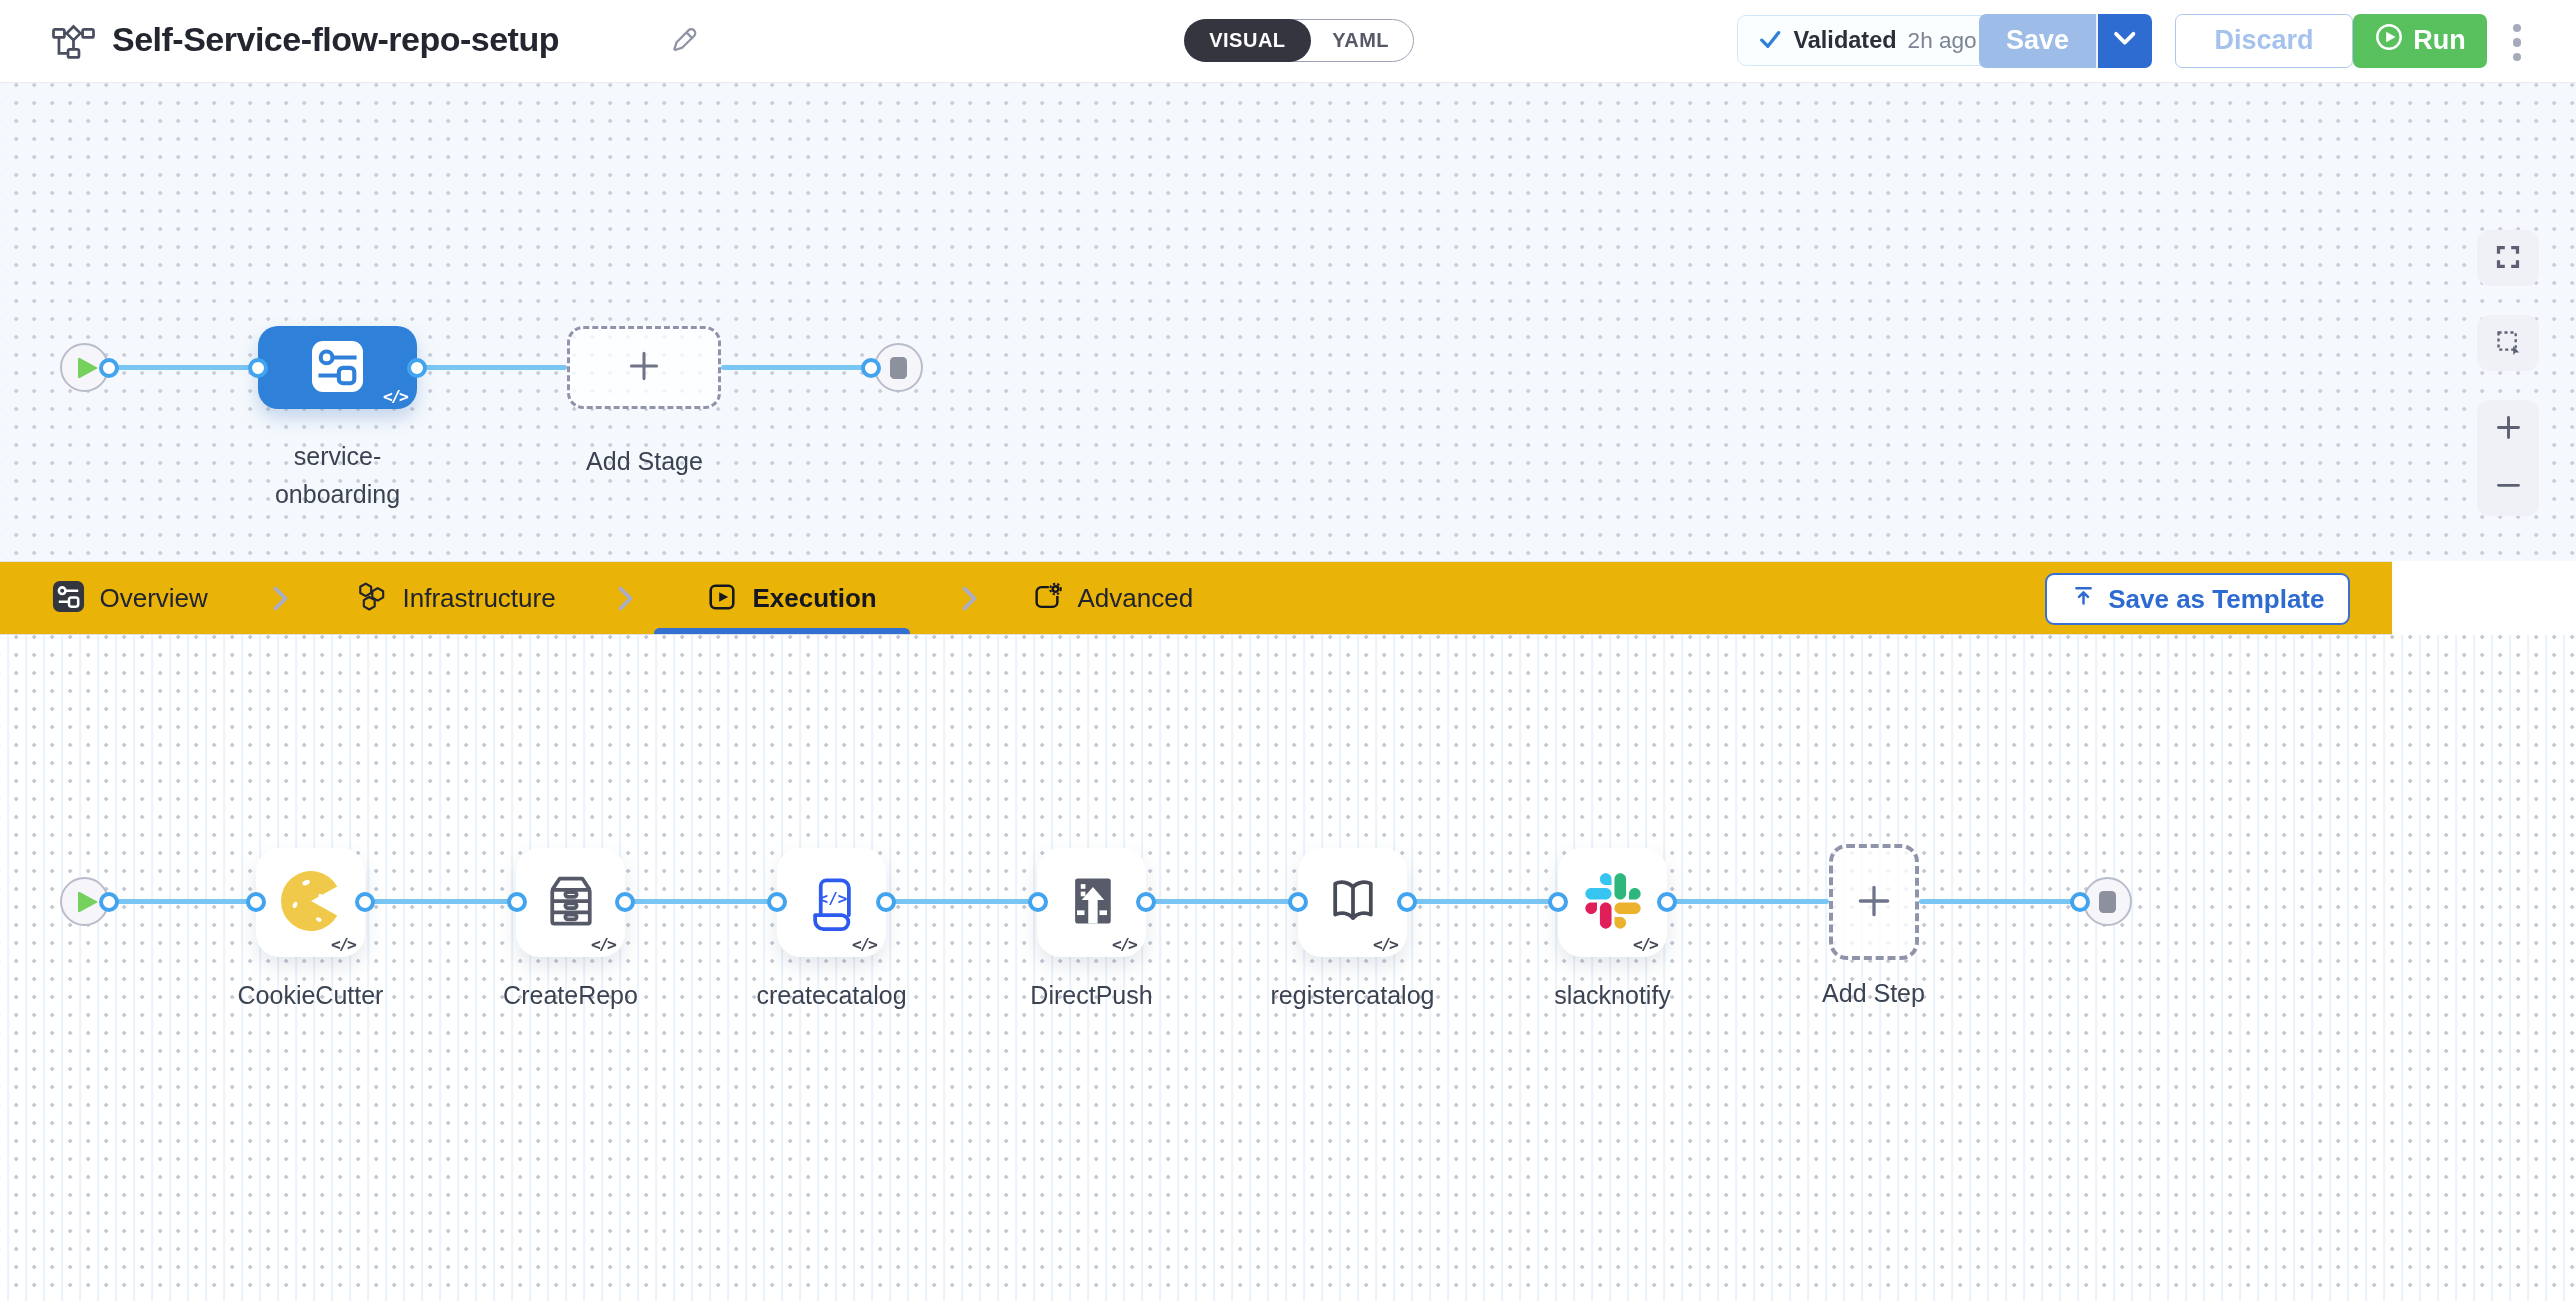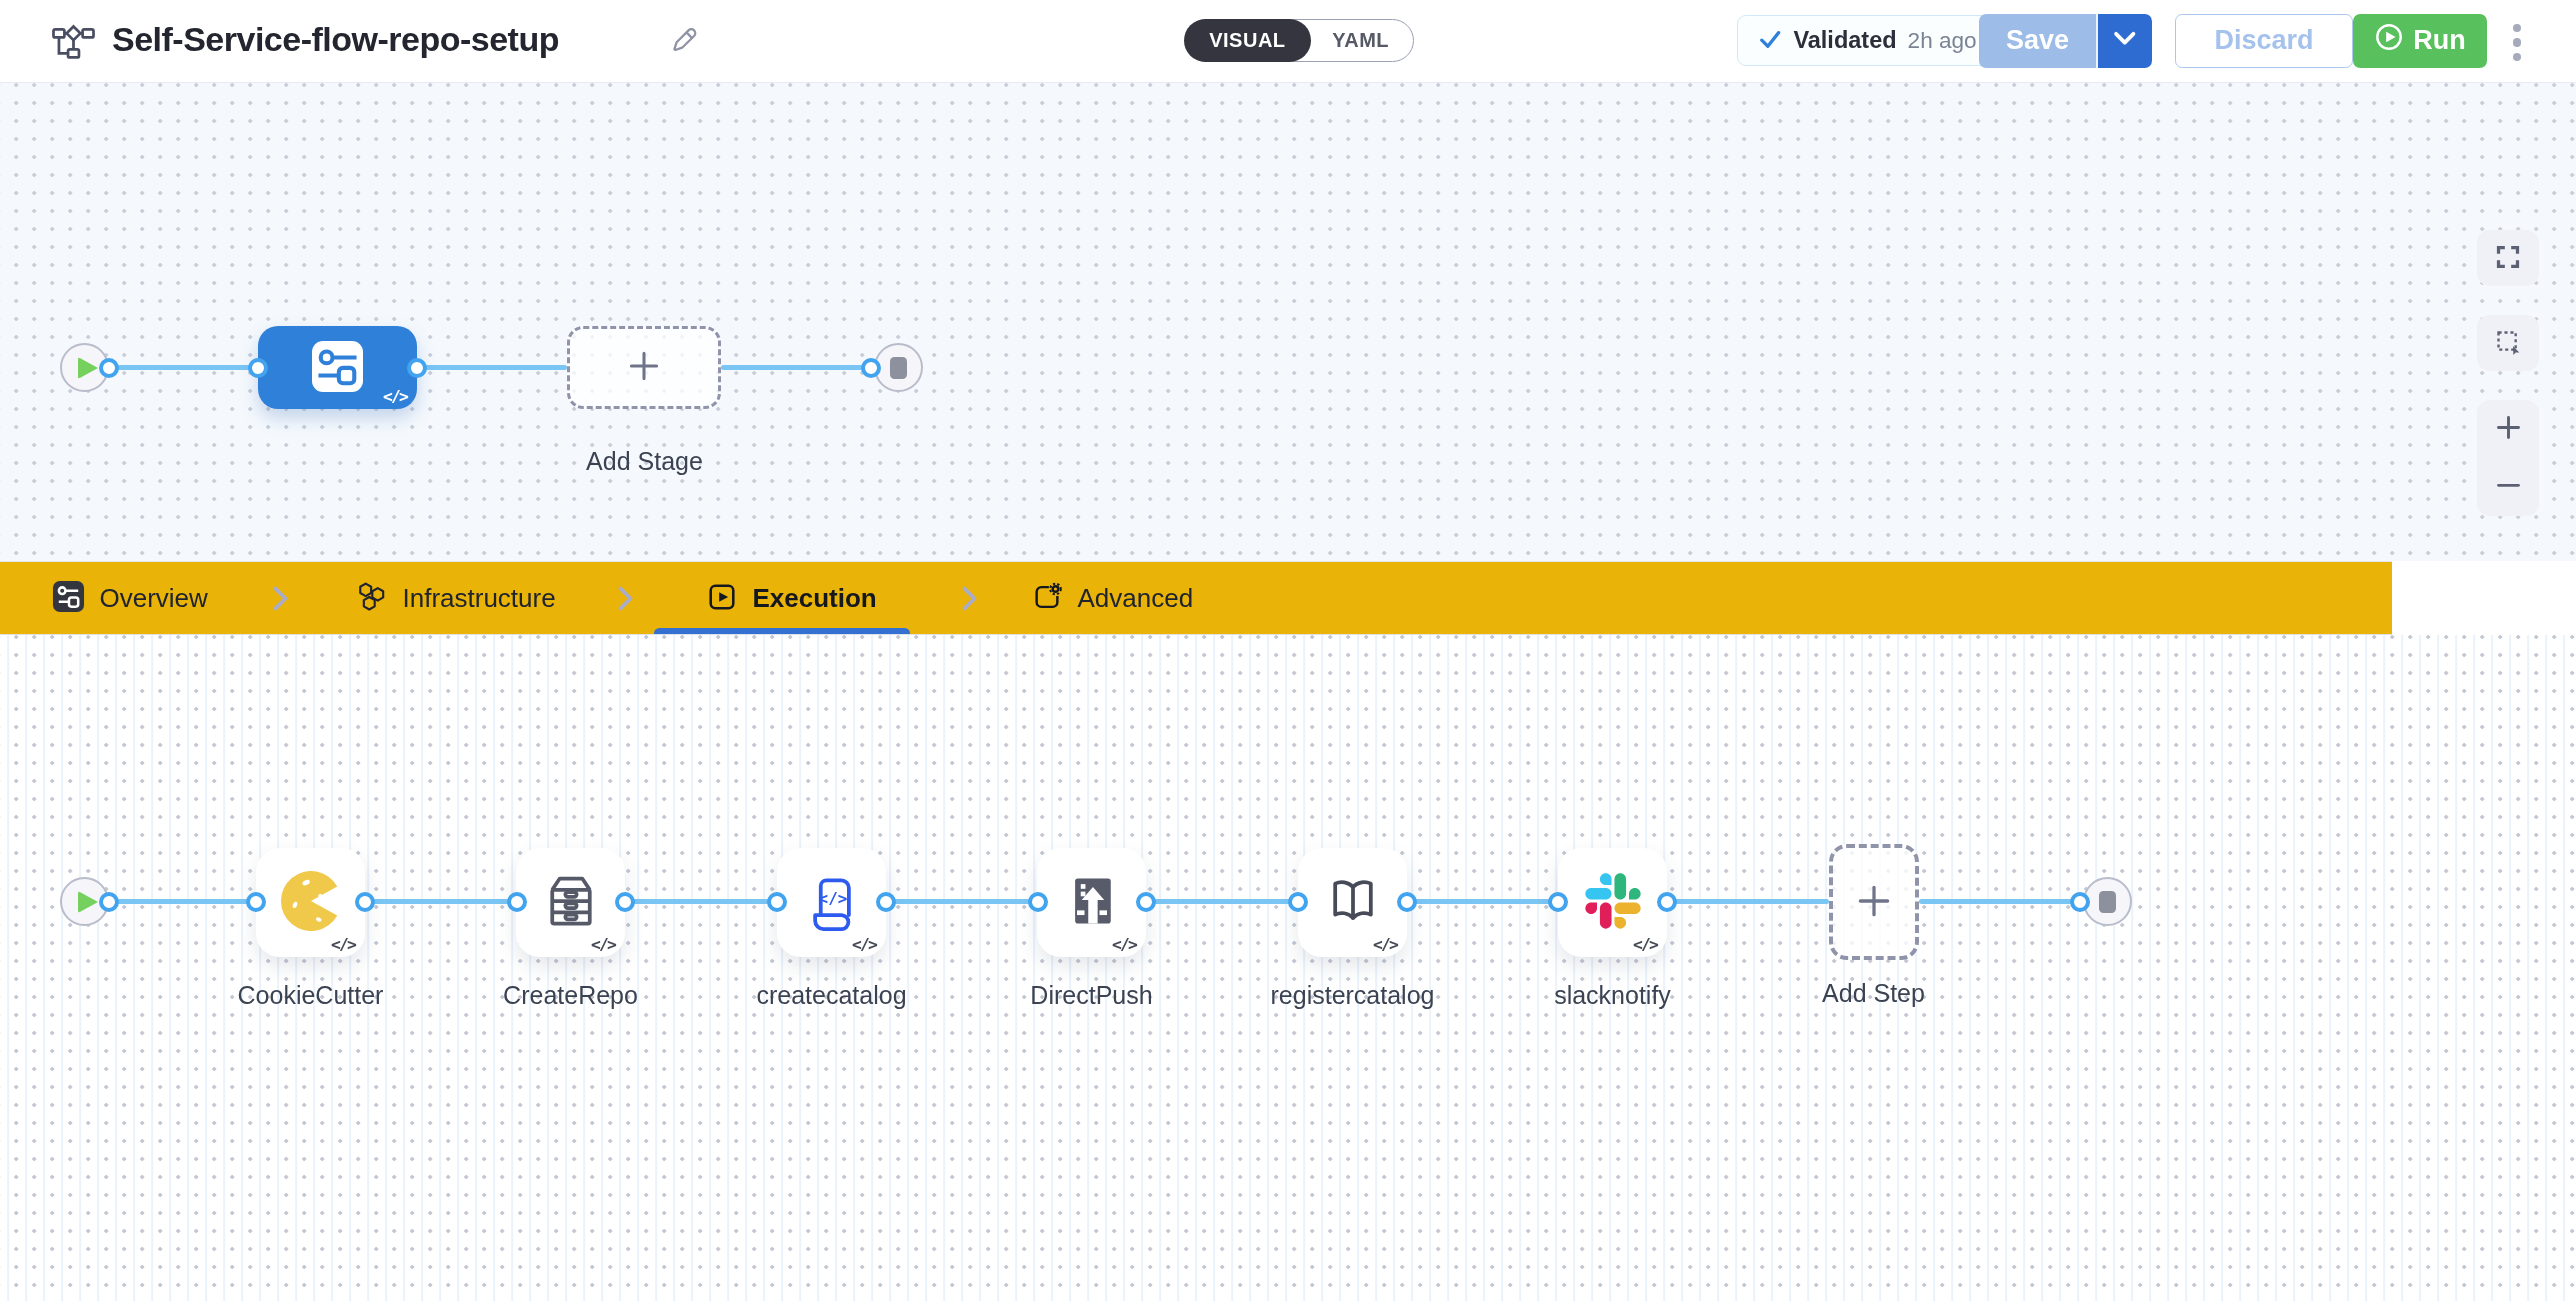--- a/index.html
+++ b/index.html
@@ -216,20 +216,21 @@
         <path d="M20 6 V34 M6 20 H34"></path>
       </svg>
     </span>
   </div>
 
   <div class="port" style="left:861px;top:275px"></div>
   <div class="terminal" style="left:874px;top:260px">
     <span class="stop-sq"></span>
   </div>
 
+  <div class="node-label" style="left:238px;top:355px;width:199px">service-onboarding</div>
   <div class="node-label" style="left:545px;top:360px;width:199px">Add Stage</div>
 
   <button class="ctrl-btn" style="top:147px;height:56px">
     <span>
       <svg width="28" height="28" viewBox="0 0 31 31" fill="none" stroke="#5c6073" stroke-width="3.6">
         <path d="M5 12 V5 H12 M19 5 H26 V12 M26 19 V26 H19 M12 26 H5 V19"></path>
       </svg>
     </span>
   </button>
   <button class="ctrl-btn" style="top:232px;height:56px">
@@ -310,20 +311,28 @@
     <span>
       <svg width="32" height="32" viewBox="0 0 34 34" fill="none" stroke="#16181f" stroke-width="2.6">
         <path d="M19 6.5 H11 a5 5 0 0 0 -5 5 v11 a5 5 0 0 0 5 5 h12 a5 5 0 0 0 5 -5 V16"></path>
         <circle cx="26" cy="8.5" r="3"></circle>
         <circle cx="26" cy="8.5" r="5.6" stroke-width="2.2" stroke-dasharray="2.4 2.2"></circle>
       </svg>
     </span>
     <span class="tab-label">Advanced</span>
   </div>
   <div class="tab-underline"></div>
+  <button class="save-template-btn">
+    <span>
+      <svg width="25" height="25" viewBox="0 0 28 28" fill="none" stroke="#2e6bd0" stroke-width="2.8" stroke-linecap="round" stroke-linejoin="round">
+        <path d="M6 6 H22 M14 11 V23 M9 15.5 L14 10.5 L19 15.5"></path>
+      </svg>
+    </span>
+    <span>Save as Template</span>
+  </button>
 </nav>
 
 <section class="canvas exec-canvas">
   <div class="edge" style="left:109px;top:264px;width:147px"></div>
   <div class="edge" style="left:365px;top:264px;width:152px"></div>
   <div class="edge" style="left:625px;top:264px;width:152px"></div>
   <div class="edge" style="left:886px;top:264px;width:152px"></div>
   <div class="edge" style="left:1146px;top:264px;width:152px"></div>
   <div class="edge" style="left:1406px;top:264px;width:152px"></div>
   <div class="edge" style="left:1667px;top:264px;width:162px"></div>

